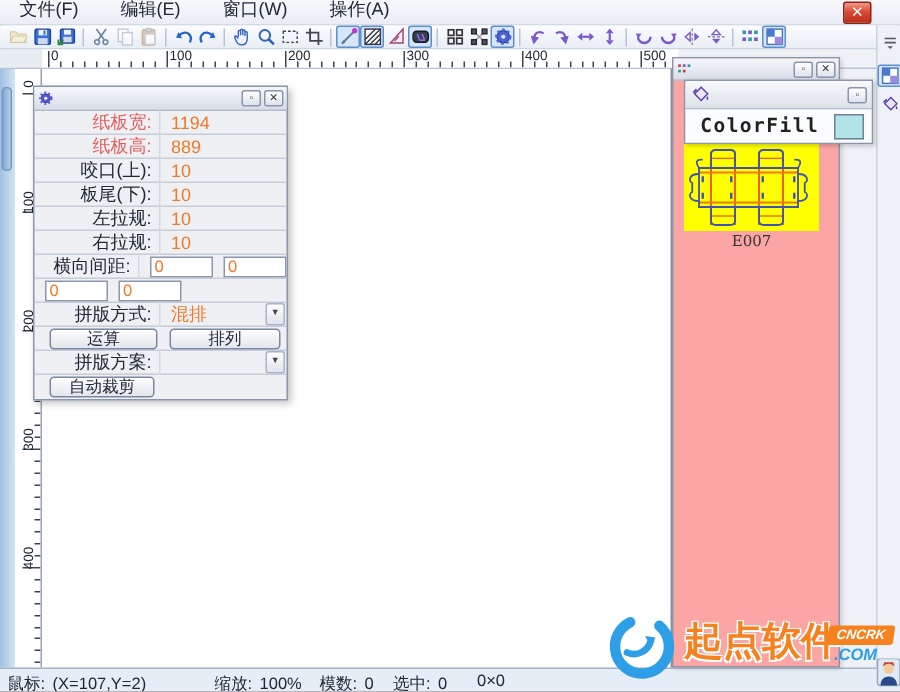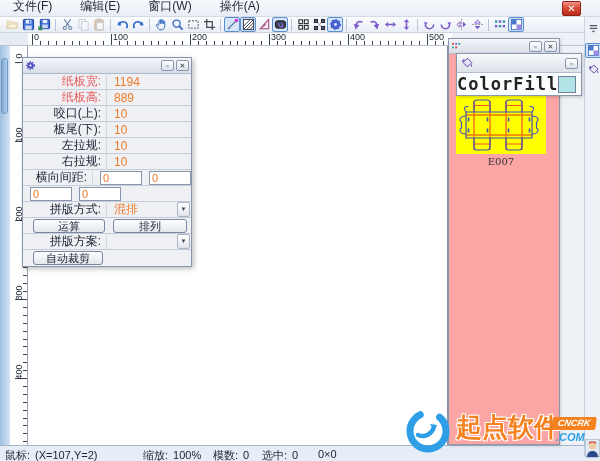--- a/index.html
+++ b/index.html
@@ -76,21 +76,21 @@
             display:flex;align-items:center;padding:0 2px;}
   .yellowbox{position:absolute;left:7px;top:55px;width:90px;height:60px;}
   .thumb-label{position:absolute;left:7px;top:117px;width:90px;text-align:center;
                font-family:"DejaVu Serif",serif;font-size:10px;color:#333;}
   .cfbar{position:absolute;left:456px;top:53px;width:126px;background:#f2f4f7;
          border:1px solid #8a96ac;box-shadow:1px 1px 3px rgba(0,0,0,.2);z-index:6;box-sizing:border-box;}
   .cf-tb{height:18px;display:flex;align-items:center;padding:0 3px;
          background:linear-gradient(#f7f9fb,#dde2ea);border-bottom:1px solid #b4bece;}
   .cf-body{height:22px;display:flex;align-items:center;background:#fbfcfd;}
   .cf-label{flex:1;text-align:center;font-family:"DejaVu Sans Mono",monospace;
-            font-weight:bold;font-size:17px;letter-spacing:1px;color:#222;}
+            font-weight:bold;font-size:13px;letter-spacing:1px;color:#222;}
   .cf-swatch{width:20px;height:17px;border:1px solid #708098;margin-right:5px;box-sizing:border-box;}
   
   .rail{position:absolute;left:584px;top:17px;width:16px;height:428px;background:#eef1f6;
         border-left:1px solid #c9d2e0;z-index:3;box-sizing:border-box;}
   .rail .tbtn{margin:2px auto 4px auto;}
   .rail .tb-overflow{margin:3px auto 8px auto;}
   
   .wm{position:absolute;left:404px;top:402px;width:196px;height:59px;z-index:9;pointer-events:none;}
   .wm-logo{position:absolute;left:0;top:5px;}
   .wm-text{position:absolute;left:52px;top:8px;font-size:26px;font-weight:bold;color:#f5821f;

